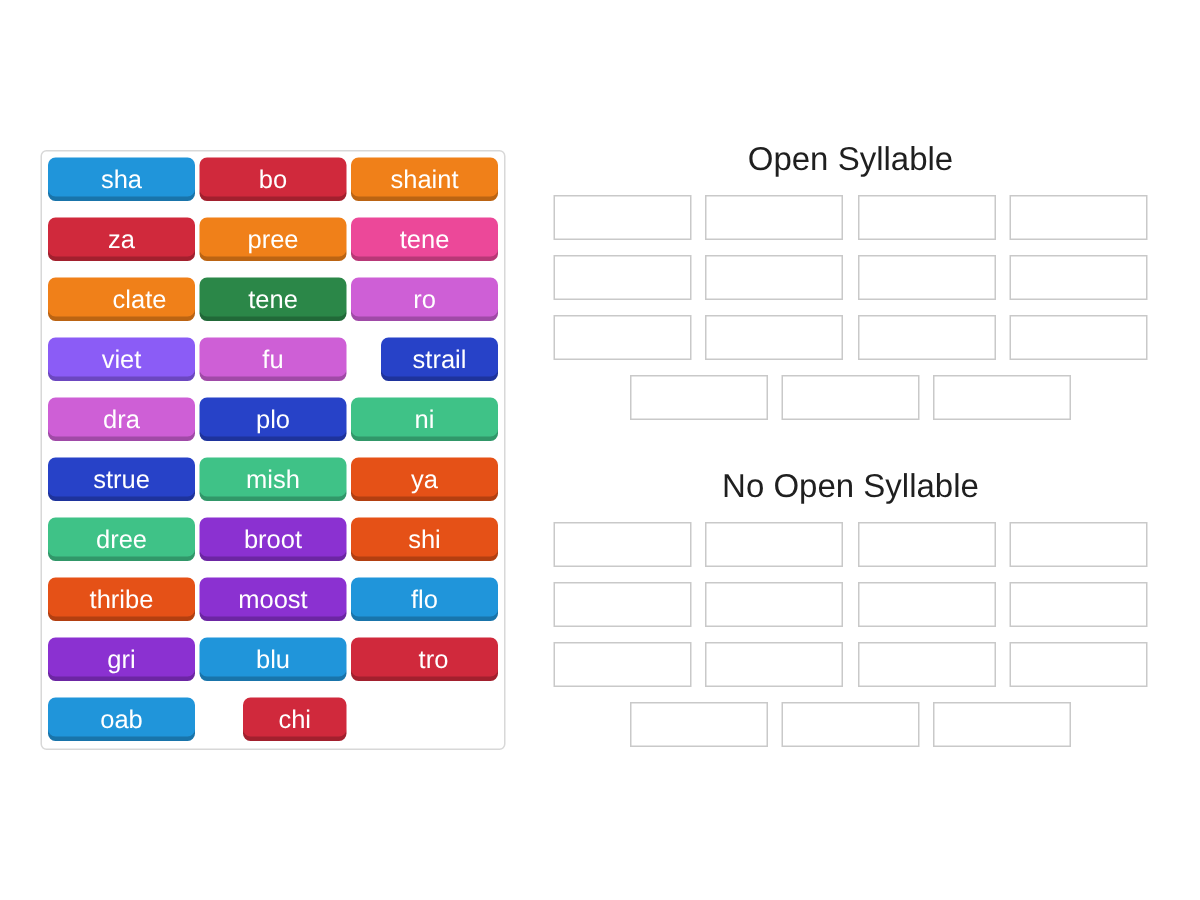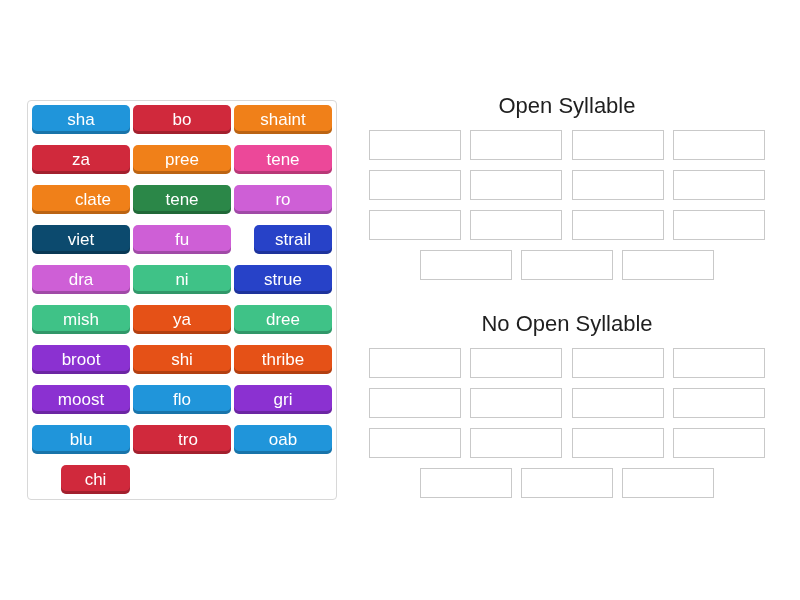--- a/index.html
+++ b/index.html
@@ -93,24 +93,25 @@
     <div class="word-bank-grid">
         <div class="tile" style="background: rgb(32, 149, 218);">sha</div>
         <div class="tile" style="background: rgb(208, 41, 60);">bo</div>
         <div class="tile" style="background: rgb(240, 128, 25);">shaint</div>
         <div class="tile" style="background: rgb(208, 41, 60);">za</div>
         <div class="tile" style="background: rgb(240, 128, 25);">pree</div>
         <div class="tile" style="background: #ec4899;">tene</div>
         <div class="tile" style="background: rgb(240, 128, 25); padding-left: 24px;">clate</div>
         <div class="tile" style="background: rgb(43, 135, 72);">tene</div>
         <div class="tile" style="background: rgb(206, 95, 214);">ro</div>
-        <div class="tile" style="background: #0c4a6e;">viet</div>
+        <div class="tile" style="background: #8b5cf6;">viet</div>
         <div class="tile" style="background: rgb(206, 95, 214);">fu</div>
         <div class="tile" style="background: rgb(39, 66, 200); margin-left: 20px;">strail</div>
         <div class="tile" style="background: rgb(206, 95, 214);">dra</div>
+        <div class="tile" style="background: rgb(39, 66, 200);">plo</div>
         <div class="tile" style="background: rgb(63, 194, 135);">ni</div>
         <div class="tile" style="background: rgb(39, 66, 200);">strue</div>
         <div class="tile" style="background: rgb(63, 194, 135);">mish</div>
         <div class="tile" style="background: rgb(229, 81, 23); text-align: center;">ya</div>
         <div class="tile" style="background: rgb(63, 194, 135);">dree</div>
         <div class="tile" style="background: rgb(139, 49, 209);">broot</div>
         <div class="tile" style="background: rgb(229, 81, 23);">shi</div>
         <div class="tile" style="background: rgb(229, 81, 23);">thribe</div>
         <div class="tile" style="background: rgb(139, 49, 209);">moost</div>
         <div class="tile" style="background: rgb(32, 149, 218);">flo</div>

